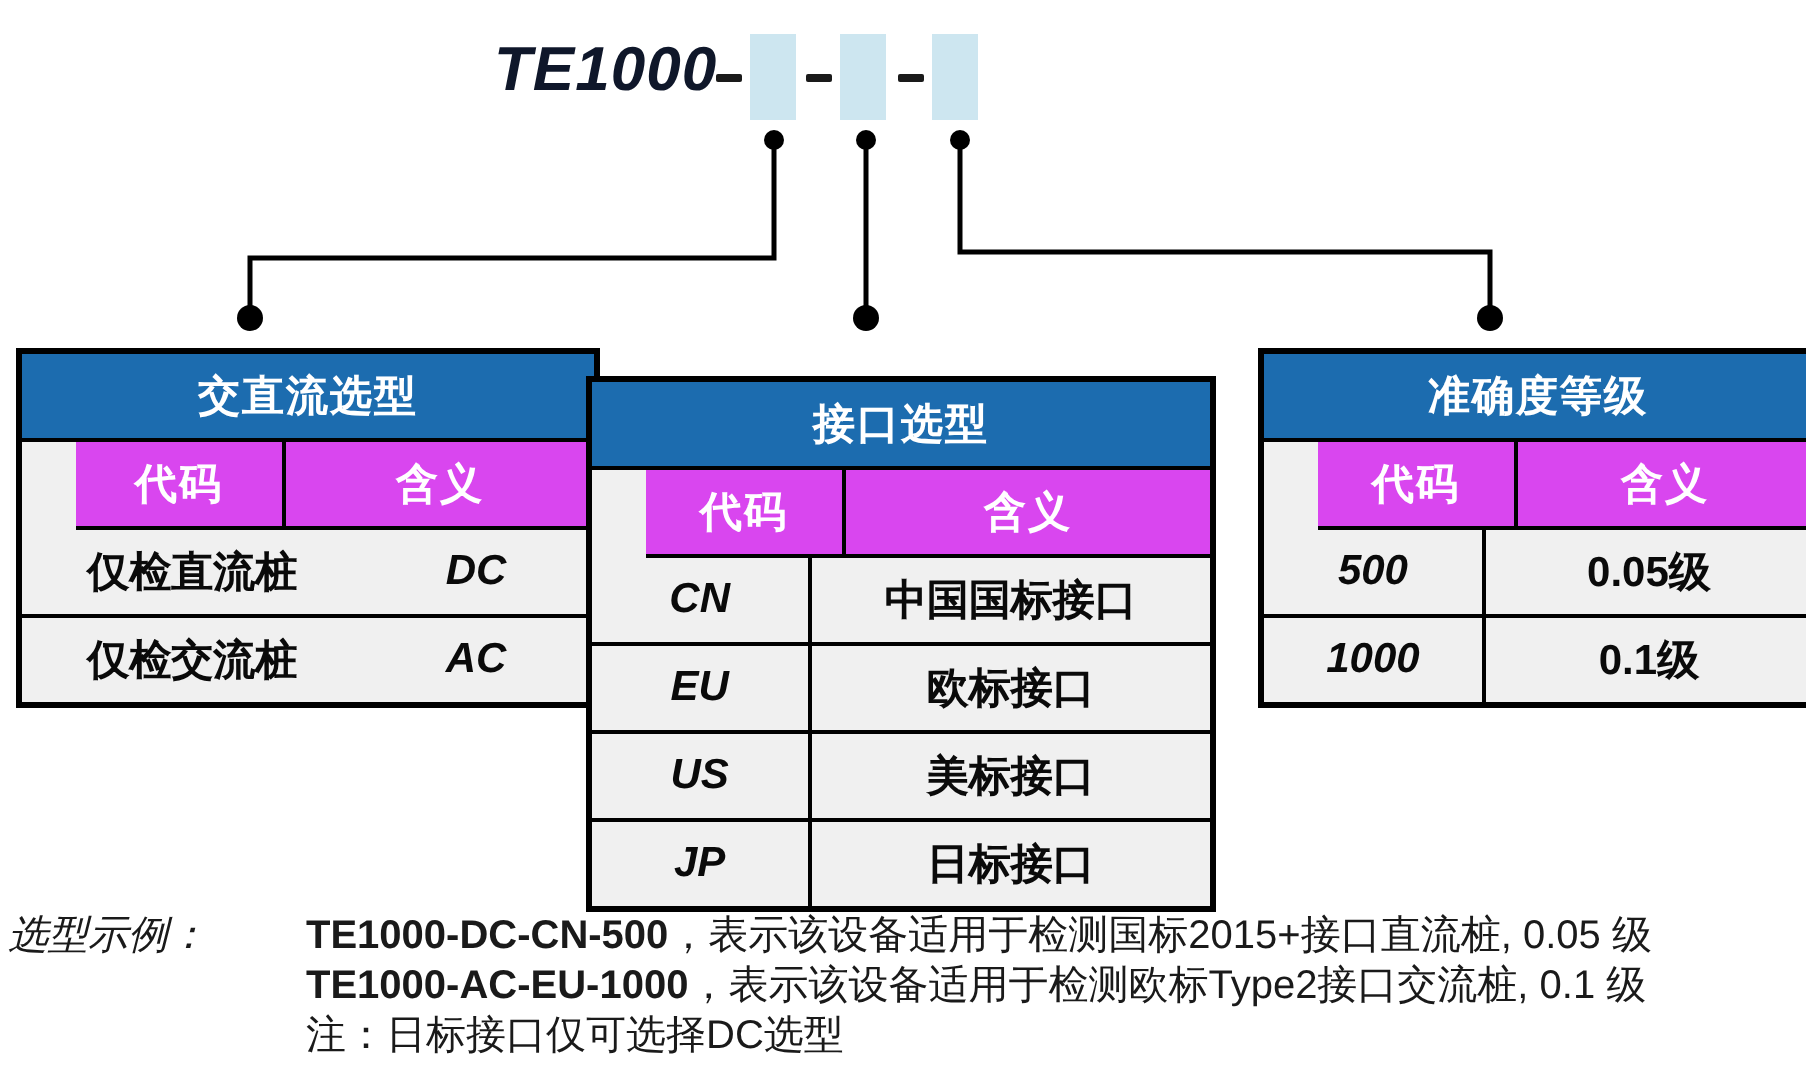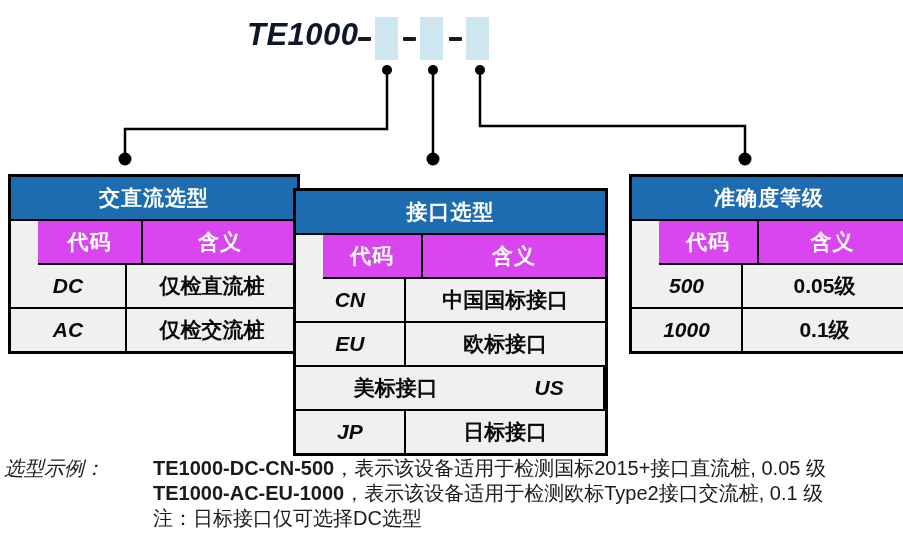--- a/index.html
+++ b/index.html
@@ -91,46 +91,46 @@
     <circle cx="745" cy="159" r="6.5" fill="#000"></circle>
   </svg>
 
   <div class="sel-table tbl-1">
     <div class="t-title">交直流选型</div>
     <div class="t-row t-head">
       <div class="t-cell code">代码</div>
       <div class="t-cell meaning">含义</div>
     </div>
     <div class="t-row t-data">
+      <div class="t-cell meaning">仅检直流桩</div>
       <div class="t-cell code">DC</div>
-      <div class="t-cell meaning">仅检直流桩</div>
     </div>
     <div class="t-row t-data">
+      <div class="t-cell meaning">仅检交流桩</div>
       <div class="t-cell code">AC</div>
-      <div class="t-cell meaning">仅检交流桩</div>
     </div>
   </div>
 
   <div class="sel-table tbl-2">
     <div class="t-title">接口选型</div>
     <div class="t-row t-head">
       <div class="t-cell code">代码</div>
       <div class="t-cell meaning">含义</div>
     </div>
     <div class="t-row t-data">
       <div class="t-cell code">CN</div>
       <div class="t-cell meaning">中国国标接口</div>
     </div>
     <div class="t-row t-data">
       <div class="t-cell code">EU</div>
       <div class="t-cell meaning">欧标接口</div>
     </div>
     <div class="t-row t-data">
+      <div class="t-cell code">US</div>
       <div class="t-cell meaning">美标接口</div>
-      <div class="t-cell code">US</div>
     </div>
     <div class="t-row t-data">
       <div class="t-cell code">JP</div>
       <div class="t-cell meaning">日标接口</div>
     </div>
   </div>
 
   <div class="sel-table tbl-3">
     <div class="t-title">准确度等级</div>
     <div class="t-row t-head">

